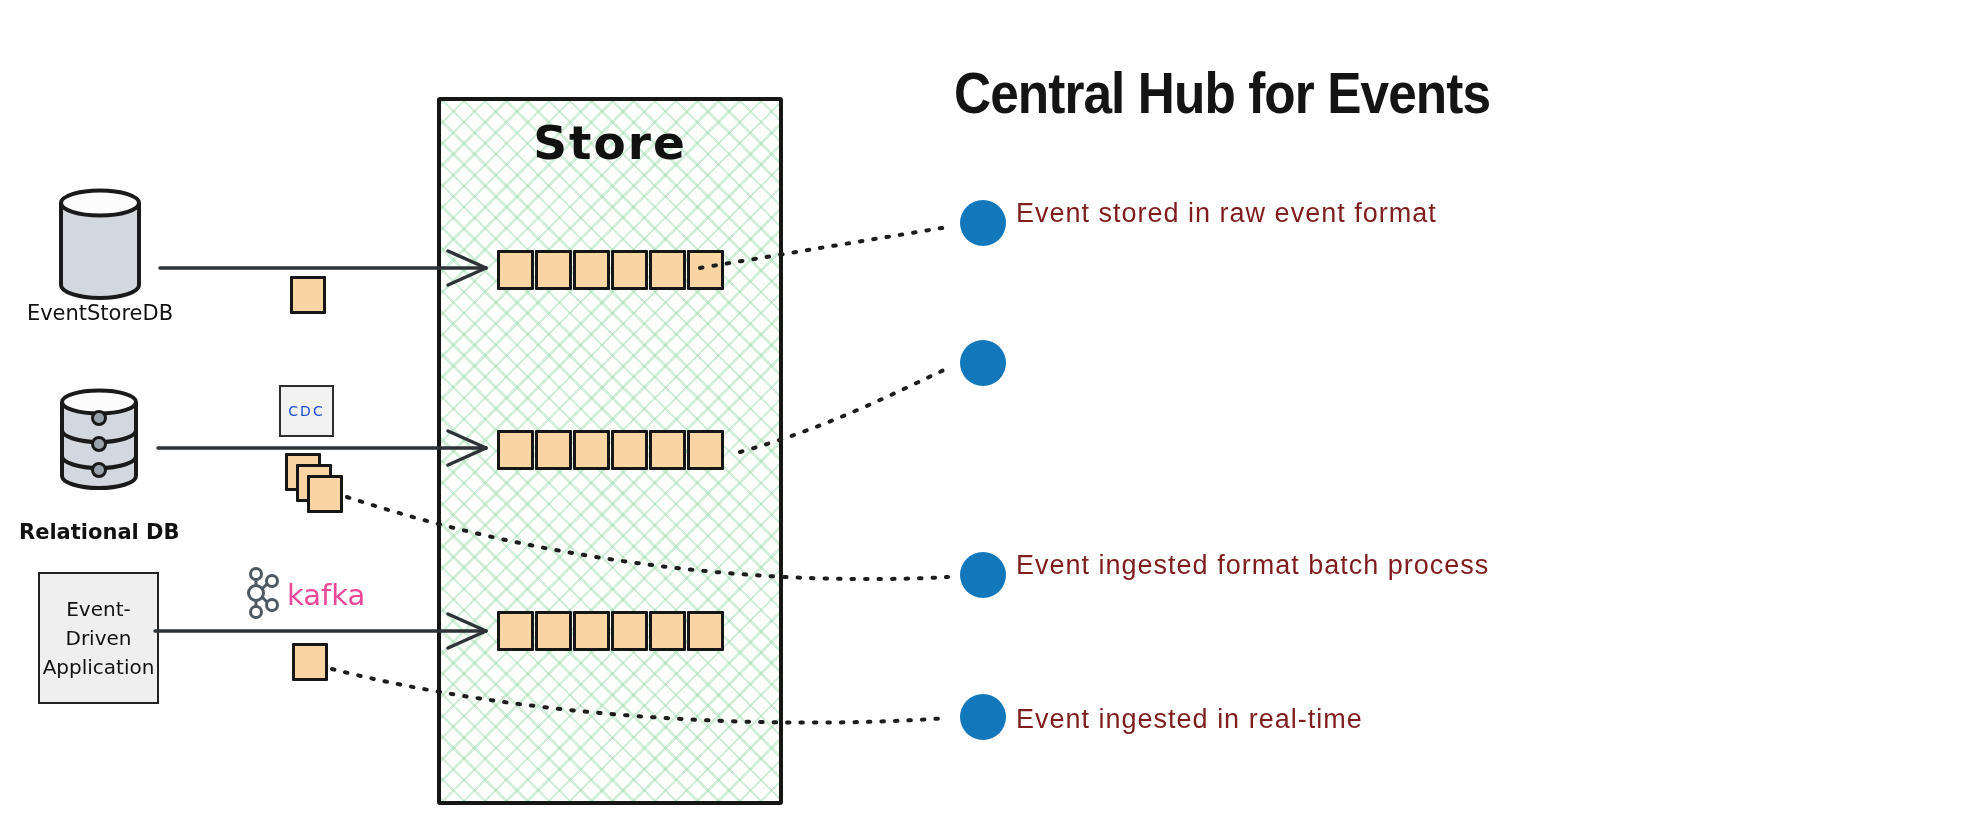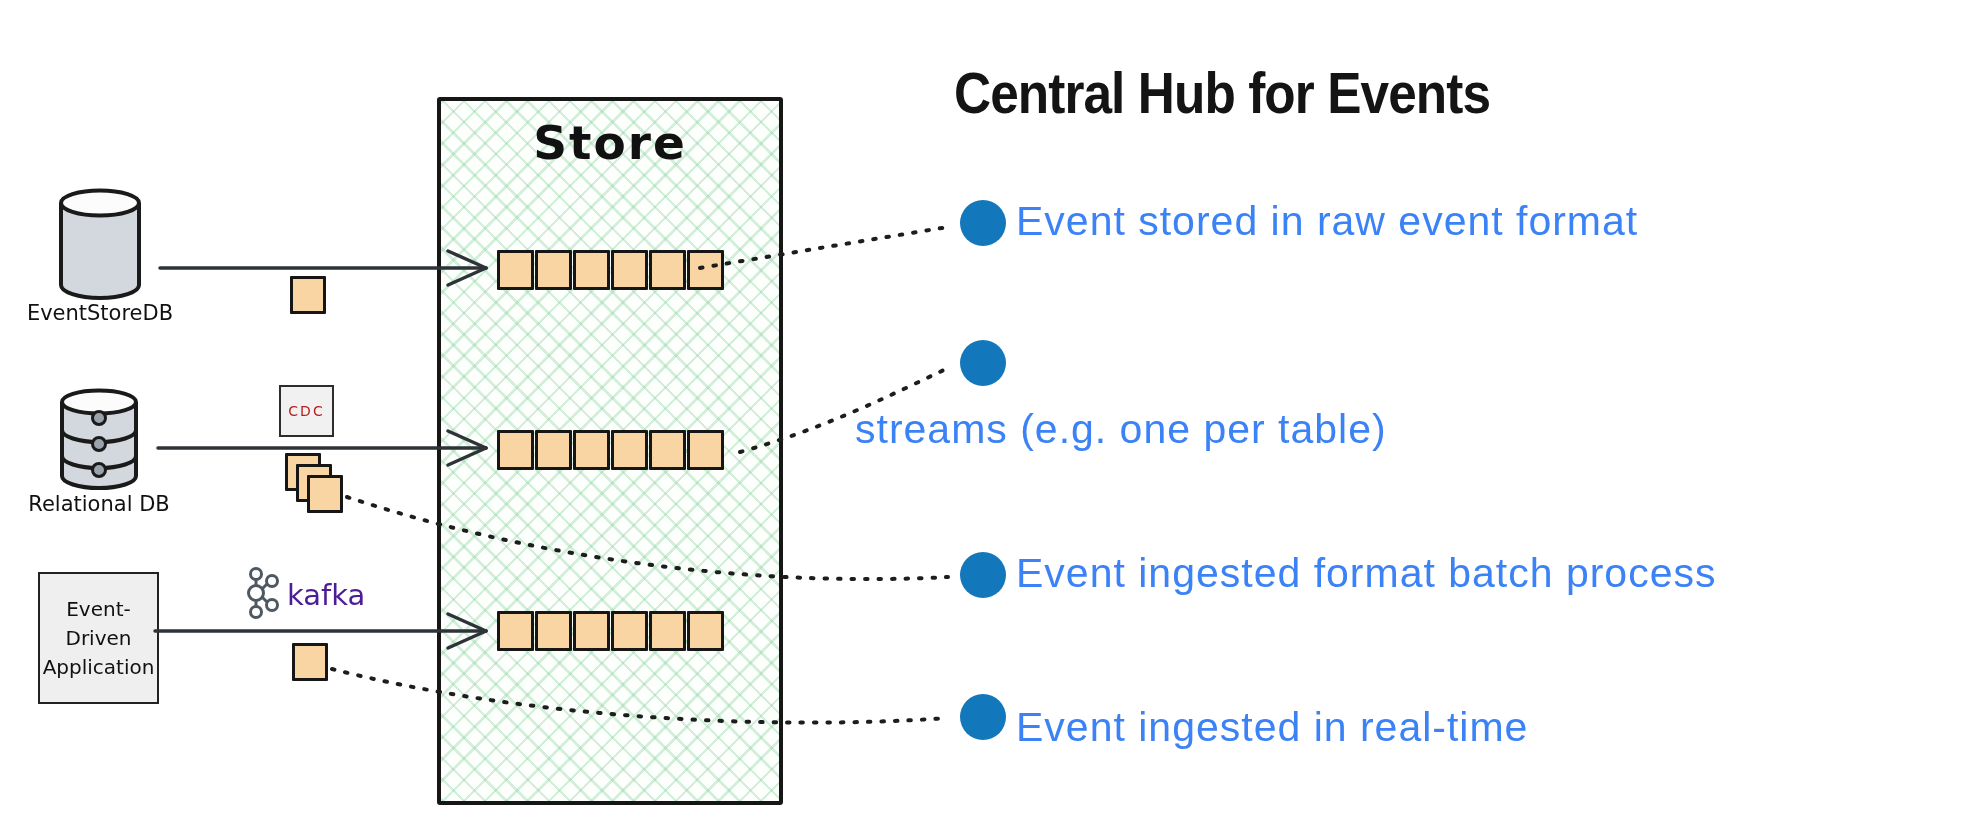--- a/index.html
+++ b/index.html
@@ -20,36 +20,36 @@
   .cell{width:37px;height:40px;background:#f8d5a2;border:3.5px solid #161616;
         border-radius:1px;box-sizing:border-box;}
   .sq{position:absolute;width:36px;height:38px;background:#f8d5a2;border:3px solid #161616;
       border-radius:1px;box-sizing:border-box;}
 
   
   .shape{position:absolute;}
   .src-label{position:absolute;font-size:21px;text-align:center;color:#111;white-space:nowrap;}
   .cdc-box{position:absolute;left:279px;top:385px;width:55px;height:52px;box-sizing:border-box;
            background:#f1f1f1;border:2px solid #2d2d2d;display:flex;align-items:center;
-           justify-content:center;font-size:14px;letter-spacing:2px;color:#b91c1c;}
+           justify-content:center;font-size:14px;letter-spacing:2px;color:#1d4ed8;}
   .eda-box{position:absolute;left:38px;top:572px;width:121px;height:132px;box-sizing:border-box;
            background:#efefef;border:2.5px solid #222;display:flex;flex-direction:column;
            justify-content:center;align-items:center;font-size:20px;line-height:29px;color:#111;}
-  .kafka-label{position:absolute;left:287px;top:578px;font-size:29px;color:#4c1d95;}
+  .kafka-label{position:absolute;left:287px;top:578px;font-size:29px;color:#ec4899;}
 
   
   .overlay{position:absolute;left:0;top:0;pointer-events:none;}
 
   
   .heading{position:absolute;left:954px;top:60px;font-family:"Liberation Sans", sans-serif;
            font-size:57px;font-weight:900;letter-spacing:-1px;color:#141414;white-space:nowrap;
            transform:scaleX(0.9);transform-origin:left top;}
   .bullet{position:absolute;width:46px;height:46px;border-radius:50%;background:#1277bb;}
-  .feature-text{position:absolute;font-family:"Liberation Sans", sans-serif;font-size:41px;
-                letter-spacing:1px;color:#3b82f6;white-space:nowrap;}
+  .feature-text{position:absolute;font-family:"Liberation Sans", sans-serif;font-size:27px;
+                letter-spacing:1px;color:#7f1d1d;white-space:nowrap;}
 </style>
 </head>
 <body>
 
 <div id="canvas">
 
   <svg class="shape" style="left:52px;top:186px;" width="96" height="118" viewBox="0 0 96 118">
     <path d="M9,17 v82 a39,13 0 0 0 78,0 v-82" fill="#d3d8de" stroke="#1a1a1a" stroke-width="4" stroke-linejoin="round"></path>
     <ellipse cx="48" cy="17" rx="39" ry="12.5" fill="#fcfcfc" stroke="#1a1a1a" stroke-width="4"></ellipse>
   </svg>
@@ -59,21 +59,21 @@
 
   <svg class="shape" style="left:56px;top:388px;" width="86" height="102" viewBox="0 0 86 102">
     <path d="M6,14 v74 a37,12 0 0 0 74,0 v-74" fill="#d3d8de" stroke="#1a1a1a" stroke-width="4" stroke-linejoin="round"></path>
     <ellipse cx="43" cy="14" rx="37" ry="11.5" fill="#fcfcfc" stroke="#1a1a1a" stroke-width="4"></ellipse>
     <path d="M6,42 a37,12 0 0 0 74,0" fill="none" stroke="#1a1a1a" stroke-width="4"></path>
     <path d="M6,68 a37,12 0 0 0 74,0" fill="none" stroke="#1a1a1a" stroke-width="4"></path>
     <circle cx="43" cy="30" r="6.5" fill="#9aa2ab" stroke="#1a1a1a" stroke-width="3"></circle>
     <circle cx="43" cy="56" r="6.5" fill="#9aa2ab" stroke="#1a1a1a" stroke-width="3"></circle>
     <circle cx="43" cy="82" r="6.5" fill="#9aa2ab" stroke="#1a1a1a" stroke-width="3"></circle>
   </svg>
-  <div class="src-label" style="left:19px;top:492px;width:160px;">Relational DB</div>
+  <div class="src-label" style="left:19px;top:520px;width:160px;font-weight:bold;">Relational DB</div>
 
   <div class="cdc-box">
     <span>CDC</span>
   </div>
 
   <div class="sq" style="left:285px;top:453px;"></div>
   <div class="sq" style="left:296px;top:464px;"></div>
   <div class="sq" style="left:307px;top:475px;"></div>
 
   <div class="eda-box">
@@ -153,21 +153,20 @@
       <path d="M332,669 C520,717 762,731 948,718"></path>
     </g>
   </svg>
 
   <div class="heading">Central Hub for Events</div>
 
   <div class="bullet" style="left:960px;top:200px;"></div>
   <div class="feature-text" style="left:1016px;top:198px;">Event stored in raw event format</div>
 
   <div class="bullet" style="left:960px;top:340px;"></div>
-  <div class="feature-text" style="left:855px;top:406px;">streams (e.g. one per table)</div>
 
   <div class="bullet" style="left:960px;top:552px;"></div>
   <div class="feature-text" style="left:1016px;top:550px;">Event ingested format batch process</div>
 
   <div class="bullet" style="left:960px;top:694px;"></div>
   <div class="feature-text" style="left:1016px;top:692px;margin-top:12px;">Event ingested in real-time</div>
 
 </div>
 
 </body></html>

